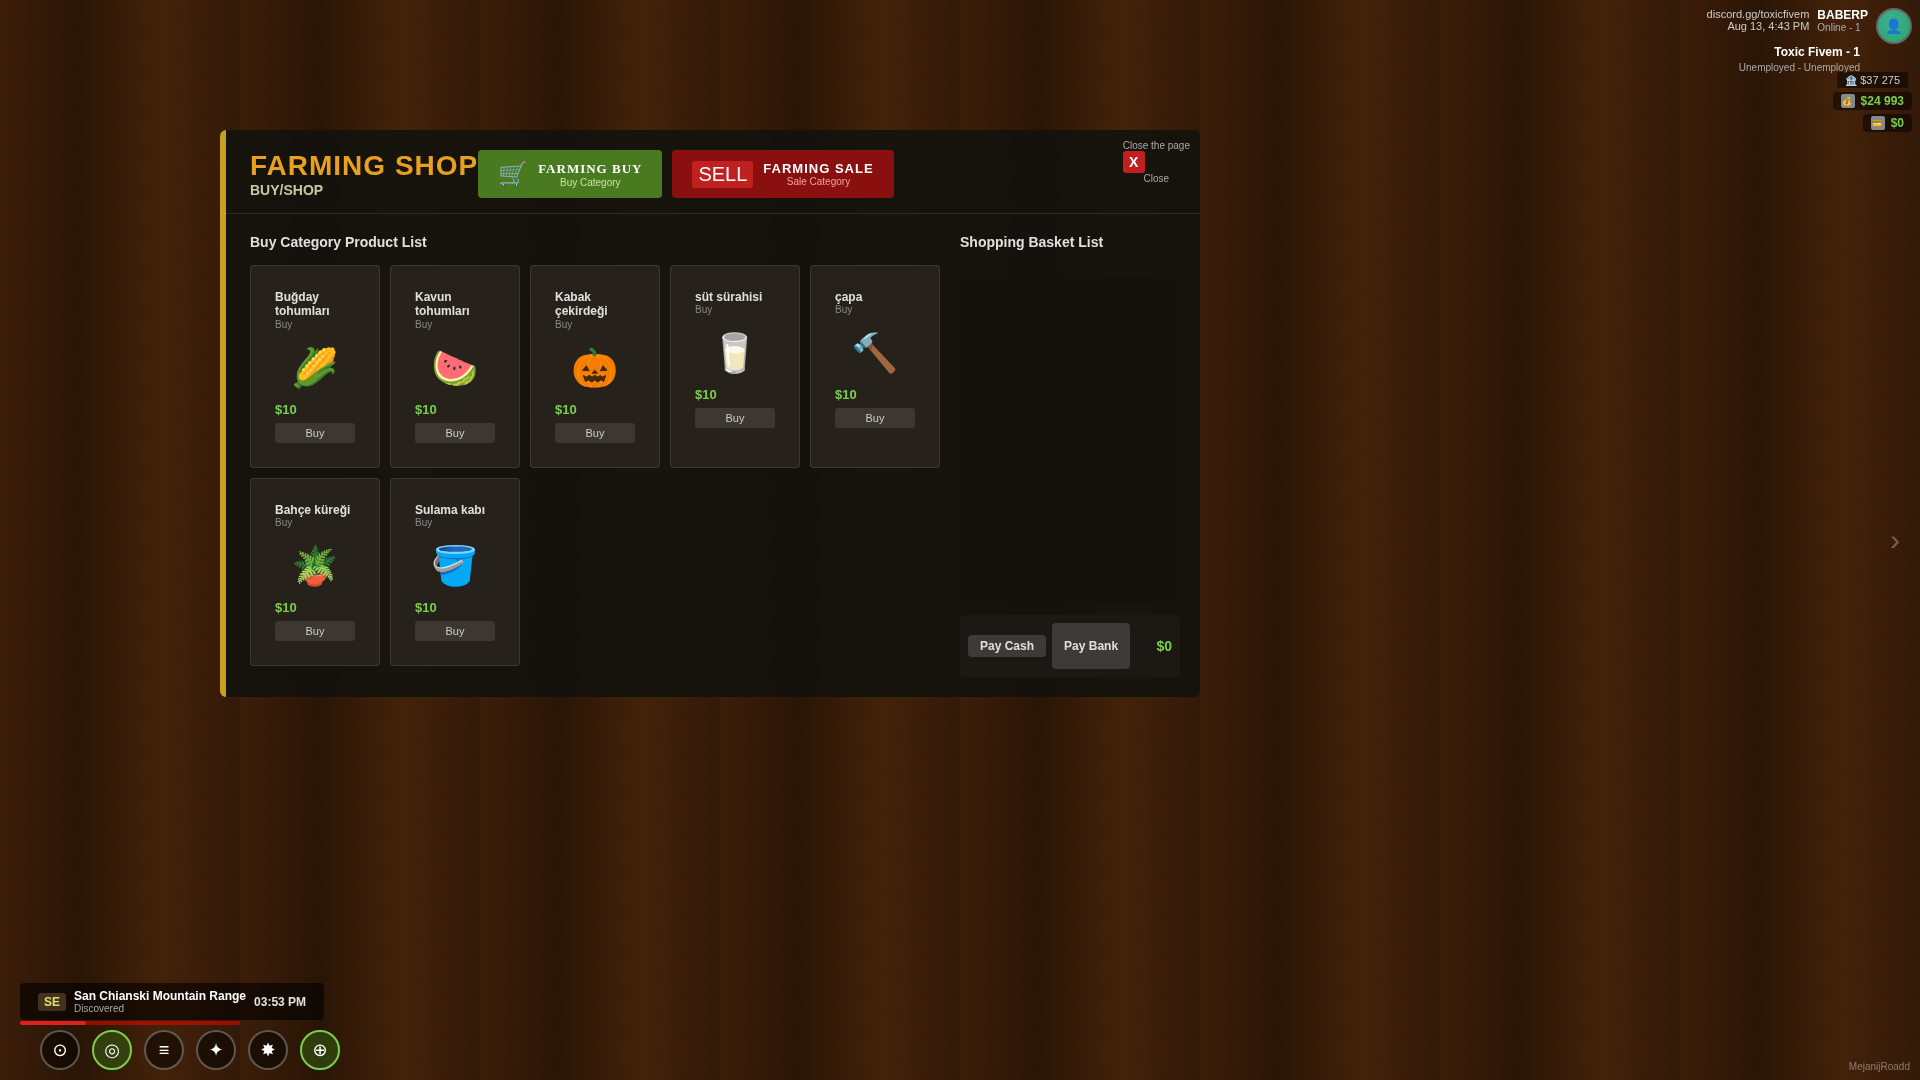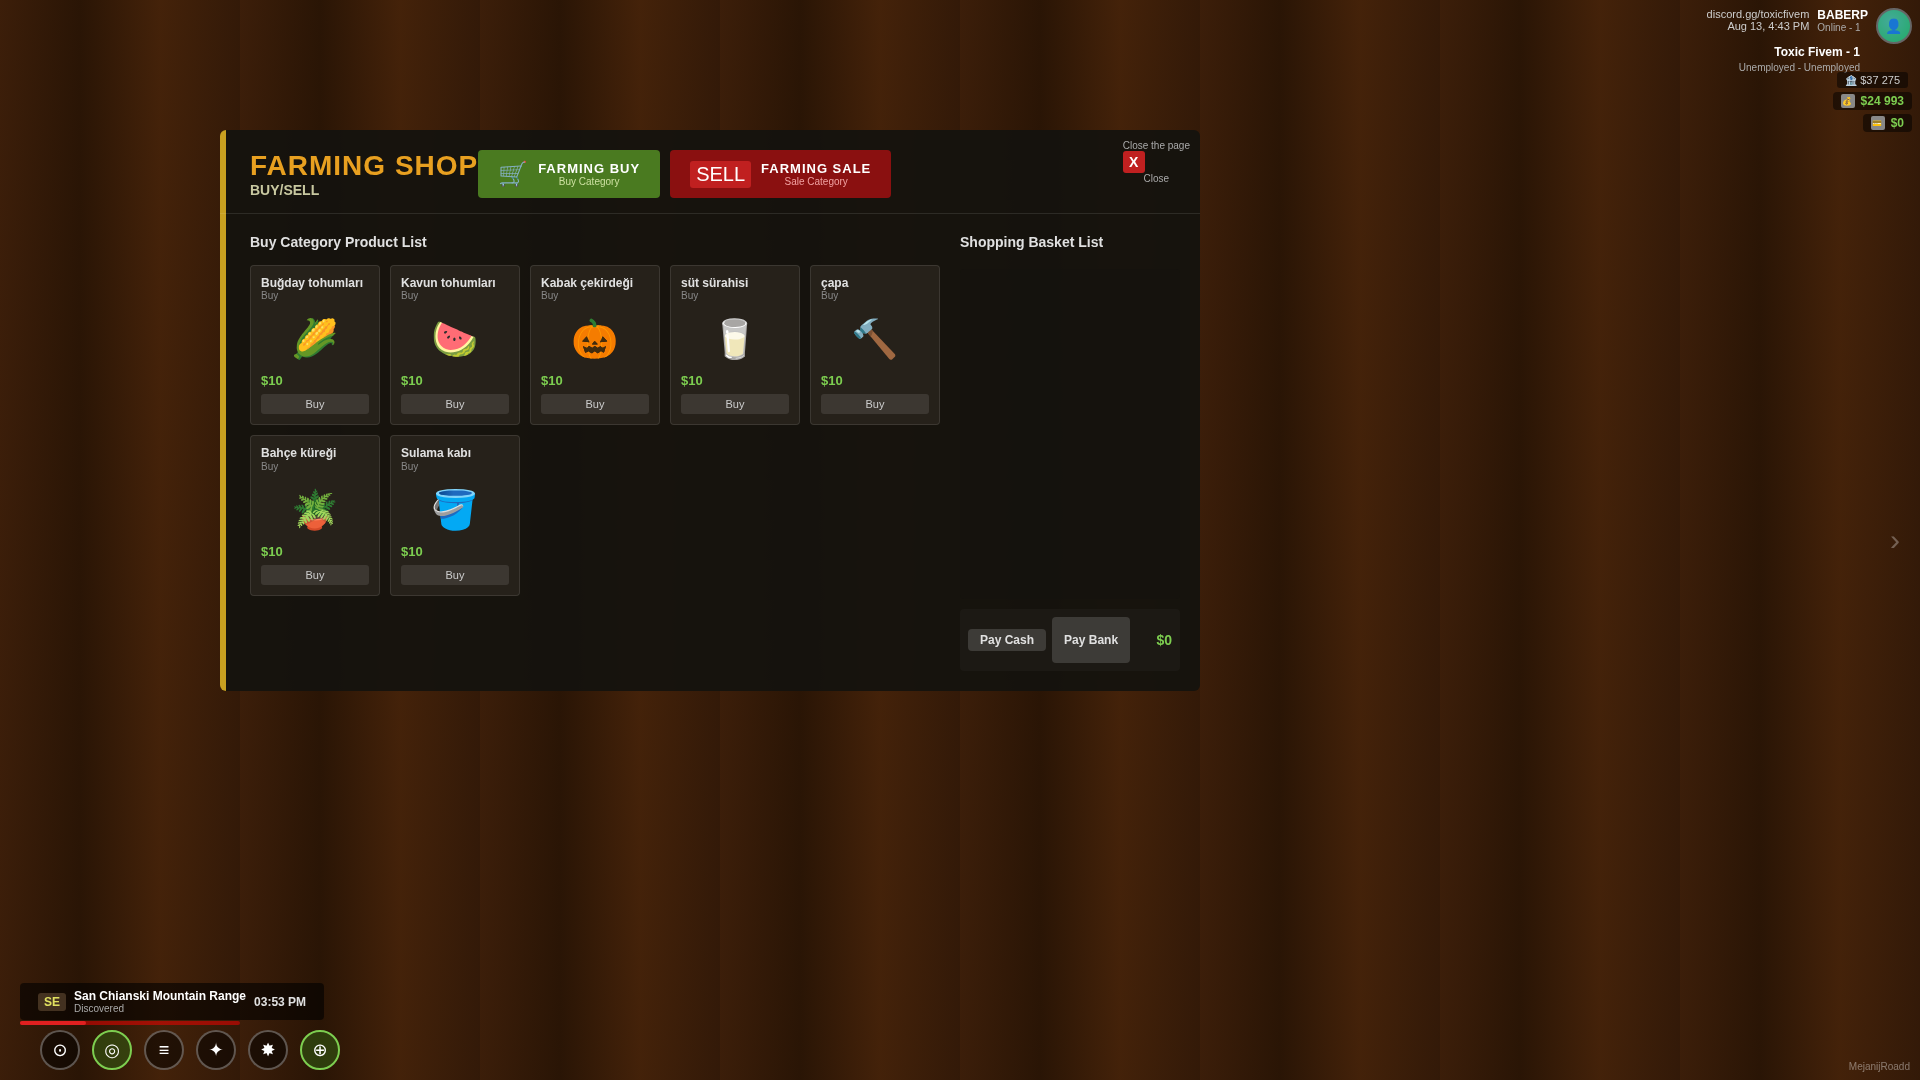--- a/index.html
+++ b/index.html
@@ -183,20 +183,21 @@
       min-width: 160px;
     }
     .tab-buy-icon {
       font-size: 24px;
     }
     .tab-buy-text .tab-label {
       color: #fff;
       font-size: 13px;
       font-weight: 900;
       letter-spacing: 1px;
+      font-family: Liberation Serif, serif;
     }
     .tab-buy-text .tab-sub {
       color: #cce0a0;
       font-size: 10px;
     }
     .tab-sell {
       background: #8a1010;
       border: none;
       border-radius: 4px;
       padding: 10px 20px;
@@ -268,21 +269,21 @@
     .product-grid {
       display: grid;
       grid-template-columns: repeat(5, 130px);
       gap: 10px;
     }
 
     .product-card {
       background: rgba(40, 36, 28, 0.9);
       border: 1px solid rgba(255,255,255,0.1);
       border-radius: 4px;
-      padding: 10px;
+      padding: 24px;
       display: flex;
       flex-direction: column;
       align-items: flex-start;
       cursor: pointer;
     }
     .product-name {
       color: #e0e0e0;
       font-size: 12px;
       font-weight: bold;
       line-height: 1.2;
@@ -321,21 +322,21 @@
     
     .basket-section {
       width: 260px;
       display: flex;
       flex-direction: column;
     }
     .basket-title {
       color: #e0e0e0;
       font-size: 14px;
       font-weight: bold;
-      margin-bottom: 19px;
+      margin-bottom: 25px;
     }
     .basket-list {
       flex: 1;
       background: rgba(20,18,14,0.5);
       border-radius: 4px;
       min-height: 330px;
     }
     .basket-footer {
       display: flex;
       align-items: center;
@@ -502,21 +503,21 @@
     <div class="hud-money-icon">💳</div>
     <span class="hud-money-val2">$0</span>
   </div>
 </div>
 
 <div class="shop-panel">
 
   <div class="shop-header">
     <div class="shop-title-block">
       <div class="shop-title">FARMING SHOP</div>
-      <div class="shop-subtitle">BUY/SELL</div>
+      <div class="shop-subtitle">BUY/SHOP</div>
     </div>
 
 
     <div class="shop-tabs">
       <button class="tab-buy">
         <span class="tab-buy-icon">🛒</span>
         <div class="tab-buy-text">
           <div class="tab-label">FARMING BUY</div>
           <div class="tab-sub">Buy Category</div>
         </div>

